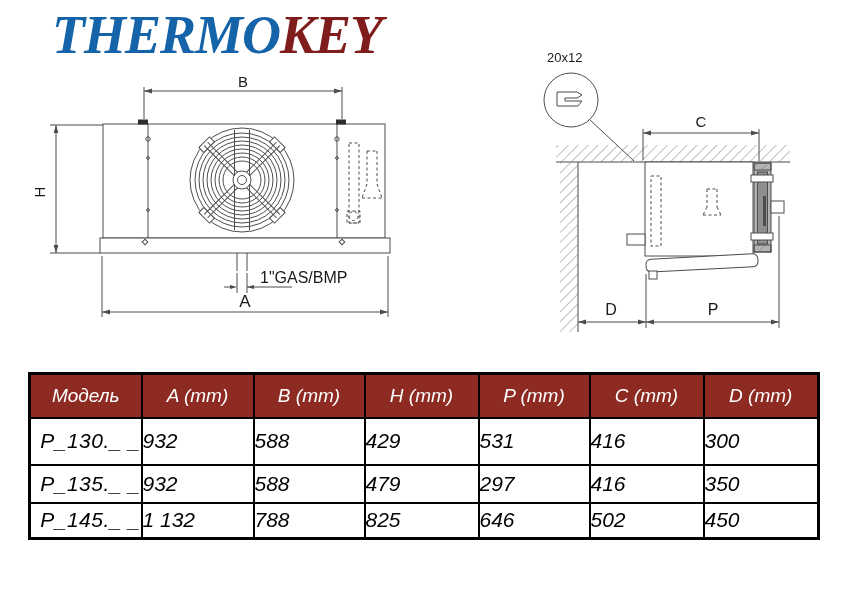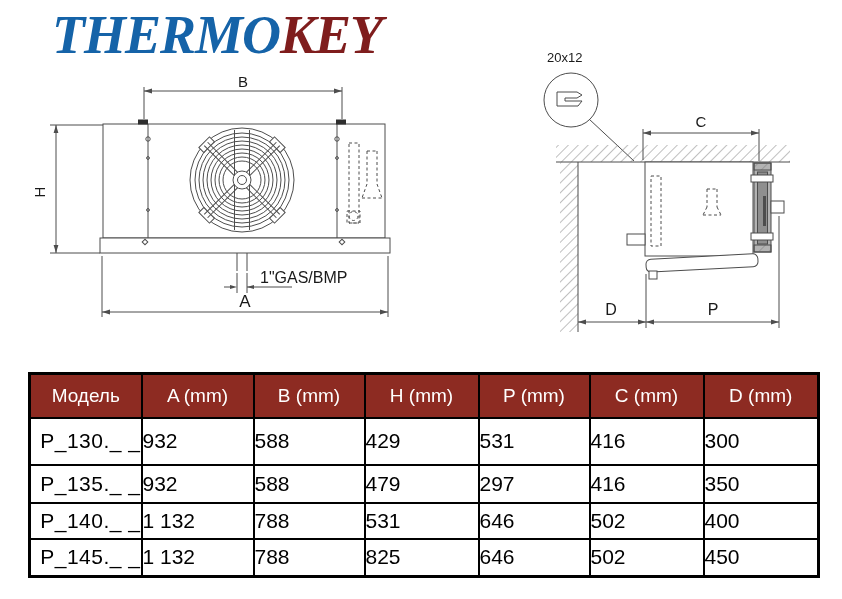--- a/index.html
+++ b/index.html
@@ -19,21 +19,21 @@
   .svg-front { position:absolute; left:35px;  top:70px; }
   .svg-side  { position:absolute; left:525px; top:38px; }
   svg { overflow:visible; }
   svg text { font-family:"Liberation Sans", sans-serif; fill:#1a1a1a; stroke:none; }
   
   .spec-table {
     position:absolute; left:28px; top:372px; width:789px;
     border-collapse:collapse; table-layout:fixed; border:3px solid #000;
     color:#000;
   }
-  .spec-table th, .spec-table td { border:2px solid #000; padding:0; }
+  .spec-table th, .spec-table td { border:2px solid #000; padding:0;font-style:italic; }
   .spec-table thead tr { height:44px; }
   .spec-table th {
     background:#8D2B22; color:#fff; font-weight:normal; font-size:19px;
     text-align:center; vertical-align:middle;
   }
   .spec-table tbody tr:nth-child(1) { height:47px; }
   .spec-table tbody tr:nth-child(2) { height:38px; }
   .spec-table tbody tr:nth-child(3) { height:36px; }
   .spec-table tbody tr:nth-child(4) { height:38px; }
   .spec-table td {
@@ -273,29 +273,20 @@
       <tr>
         <td class="model">P_135._ _</td>
         <td>932</td>
         <td>588</td>
         <td>479</td>
         <td>297</td>
         <td>416</td>
         <td>350</td>
       </tr>
       <tr>
-        <td class="model">P_140._ _</td>
-        <td>1 132</td>
-        <td>788</td>
-        <td>531</td>
-        <td>646</td>
-        <td>502</td>
-        <td>400</td>
-      </tr>
-      <tr>
         <td class="model">P_145._ _</td>
         <td>1 132</td>
         <td>788</td>
         <td>825</td>
         <td>646</td>
         <td>502</td>
         <td>450</td>
       </tr>
     </tbody>
   </table>

